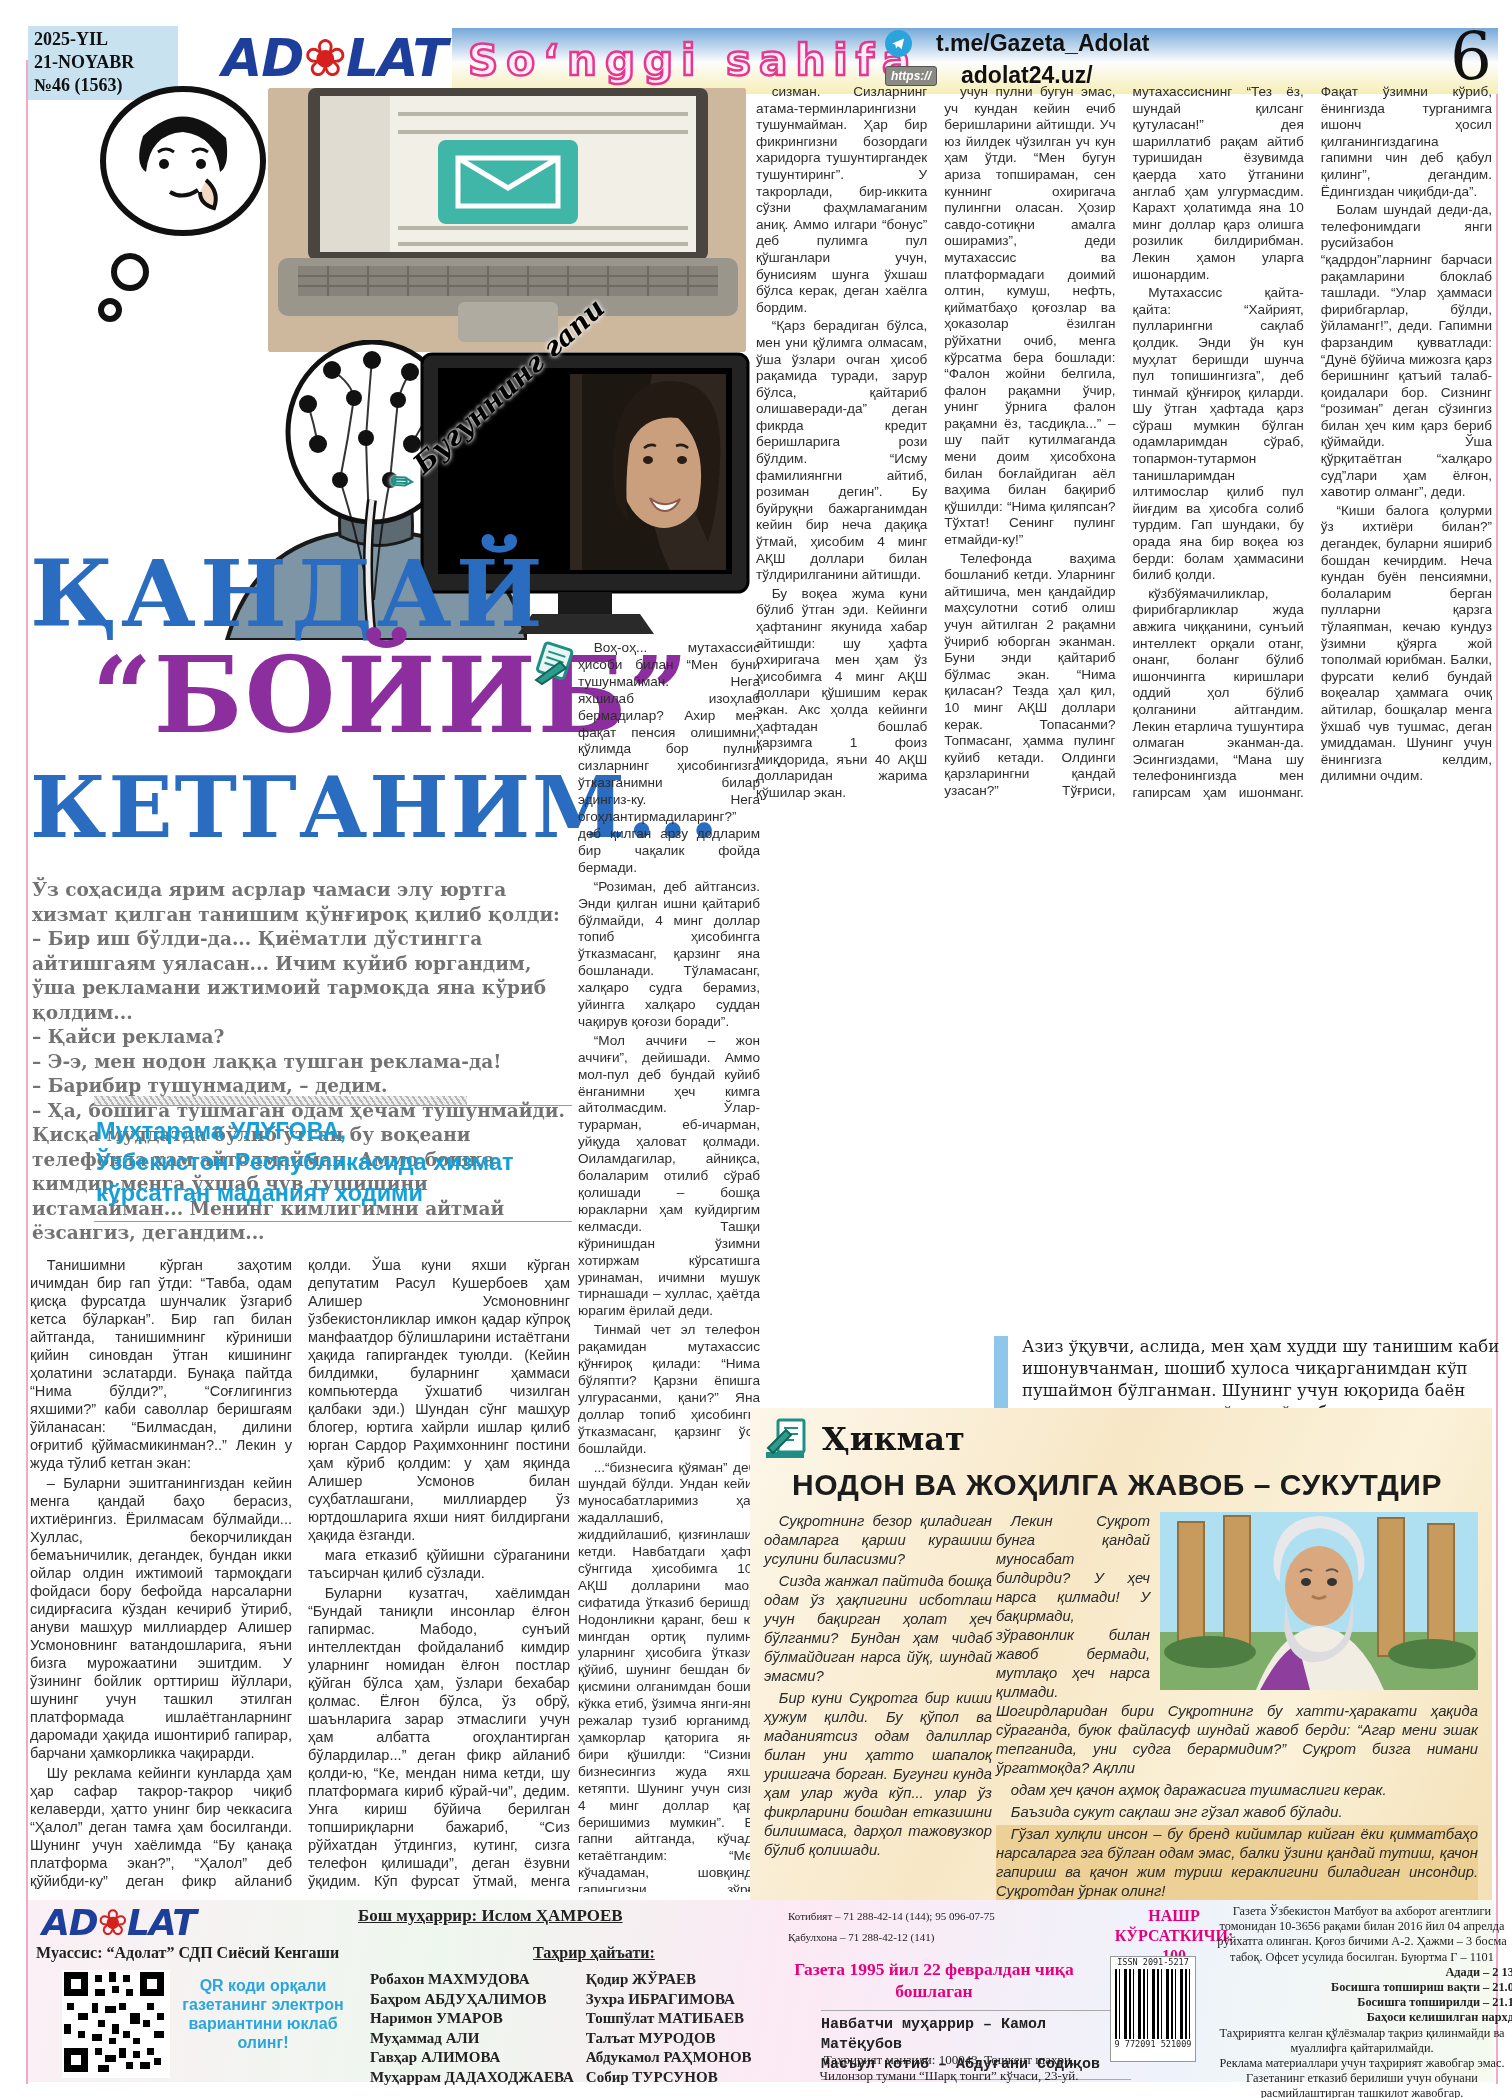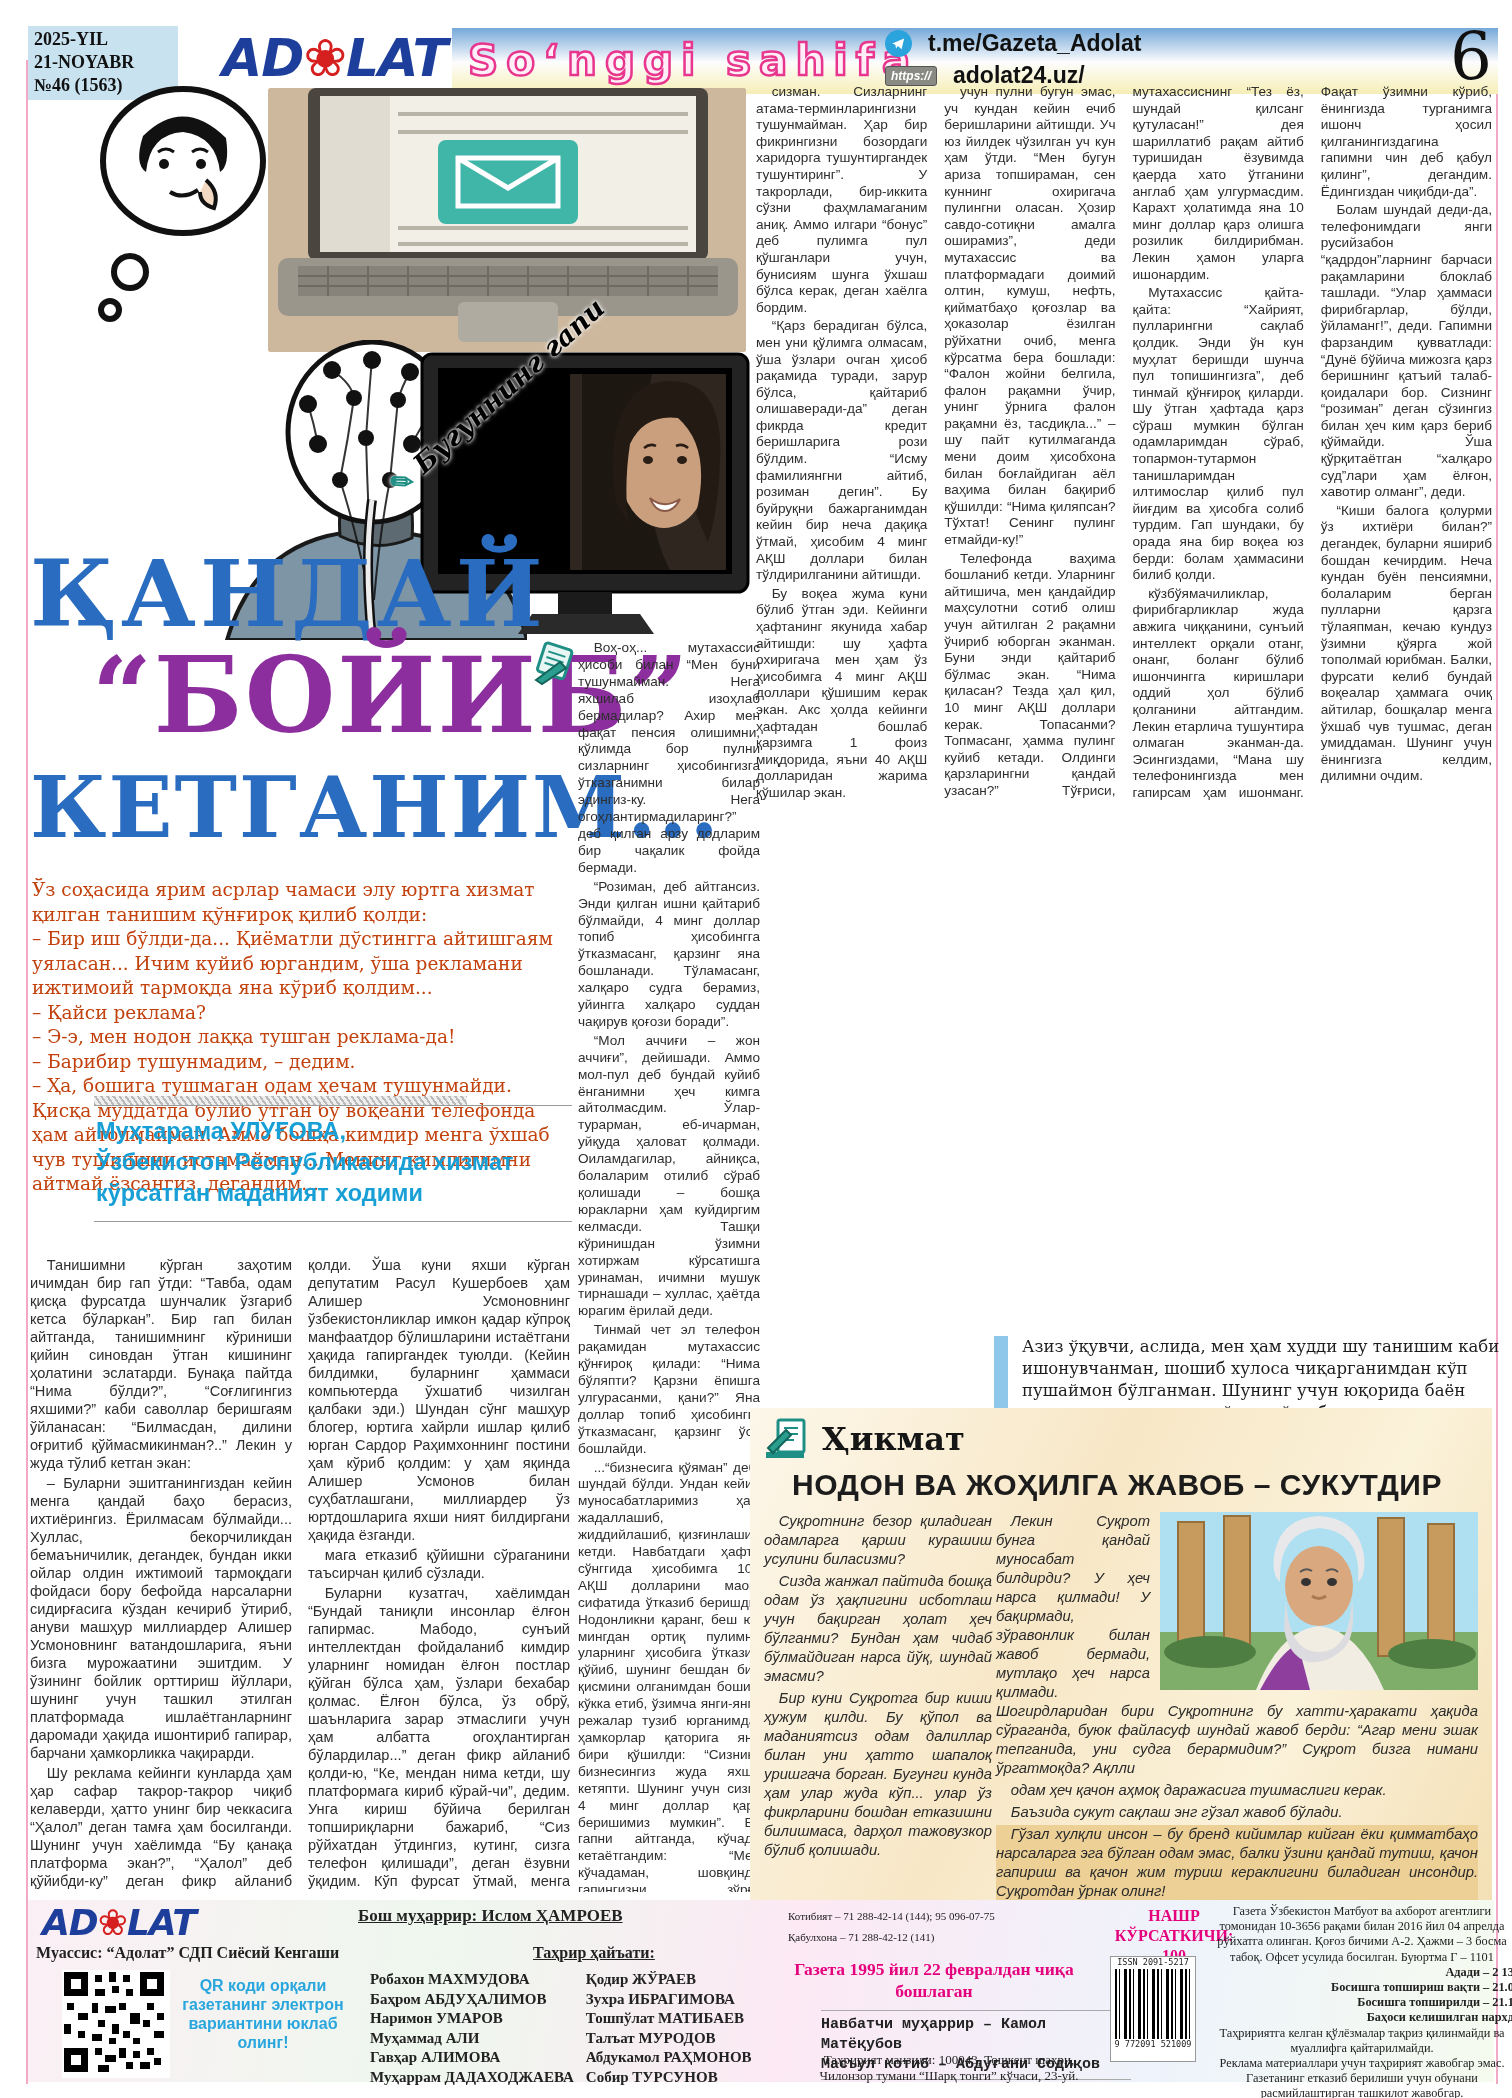--- a/index.html
+++ b/index.html
@@ -13,21 +13,21 @@
            font-family:"Liberation Serif",serif;font-weight:bold;font-size:18px;
            line-height:23px;padding:2px 6px;color:#111;}
   .band{left:452px;top:28px;width:1046px;height:66px;
         background:linear-gradient(#74a8d9,#fdfdfd 52%,#f6eeb5);}
   .logo{font-style:italic;font-weight:900;color:#1d3e9b;letter-spacing:-1px;
         font-family:"DejaVu Sans",sans-serif;}
   .logo .rose{color:#d6201f;font-style:normal;}
   .logo-main{left:222px;top:30px;font-size:52px;line-height:56px;}
   .banner-text{left:468px;top:36px;font-size:42px;font-weight:900;letter-spacing:8px;
         color:#ffeef7;-webkit-text-stroke:2.5px #e8368f;font-family:"DejaVu Sans",sans-serif;}
-  .hdr-link-row{display:flex;align-items:center;gap:16px;}
+  .hdr-link-row{display:flex;align-items:center;gap:24px;}
   .tg-row{left:885px;top:30px;}
   .www-row{left:885px;top:62px;}
   .hdr-link{font-size:23px;font-weight:bold;color:#111;}
   .tg-circle{width:27px;height:27px;border-radius:50%;background:#2ba3dd;display:inline-flex;
              align-items:center;justify-content:center;}
   .https-chip{background:#8a8a85;color:#fff;font-style:italic;font-weight:bold;font-size:12px;
               padding:2px 5px;border-radius:3px;border:1px solid #555;}
   .pageno{right:20px;top:24px;font-family:"DejaVu Serif",serif;font-size:66px;line-height:66px;color:#111;}
   
   .photo{border-radius:3px;overflow:hidden;}
@@ -36,21 +36,21 @@
           font-family:"DejaVu Serif",serif;font-style:italic;font-weight:bold;font-size:27px;
           color:#000;text-shadow:0 0 3px #fff,0 0 5px #fff;white-space:nowrap;}
   .kicker .pen{color:#1f8f85;font-style:normal;}
   
   .hl{font-family:"DejaVu Serif",serif;font-weight:900;white-space:nowrap;}
   .hl1{left:30px;top:546px;font-size:92px;line-height:96px;color:#2a6cbf;letter-spacing:4px;}
   .hl2{left:92px;top:642px;font-size:104px;line-height:108px;color:#8d2e9e;letter-spacing:2px;}
   .hl3{left:30px;top:762px;font-size:84px;line-height:92px;color:#2a6cbf;letter-spacing:2px;}
   
   .lead{left:32px;top:878px;width:540px;font-family:"DejaVu Serif",serif;font-size:18.5px;
-        line-height:24.5px;font-weight:400;color:#c2410c;}
+        line-height:24.5px;font-weight:700;color:#737373;}
   .lead p{margin:0;}
   
   .byline{left:94px;top:1096px;width:478px;}
   .hatch{height:9px;background:repeating-linear-gradient(55deg,#b9b9b9 0 2px,#efefef 2px 5px);width:78%;}
   .byline-inner{border-top:1px solid #9a9a9a;border-bottom:1px solid #9a9a9a;padding:10px 2px 12px 2px;
         font-size:23.5px;font-weight:bold;color:#189fd6;line-height:31px;}
   
   .cols p{margin:0 0 2px 0;text-indent:1.15em;}
   .jtxt{text-align:justify;color:#2e2e2e;}
   .leftblock{left:30px;top:1256px;width:540px;height:638px;column-count:2;column-gap:16px;

